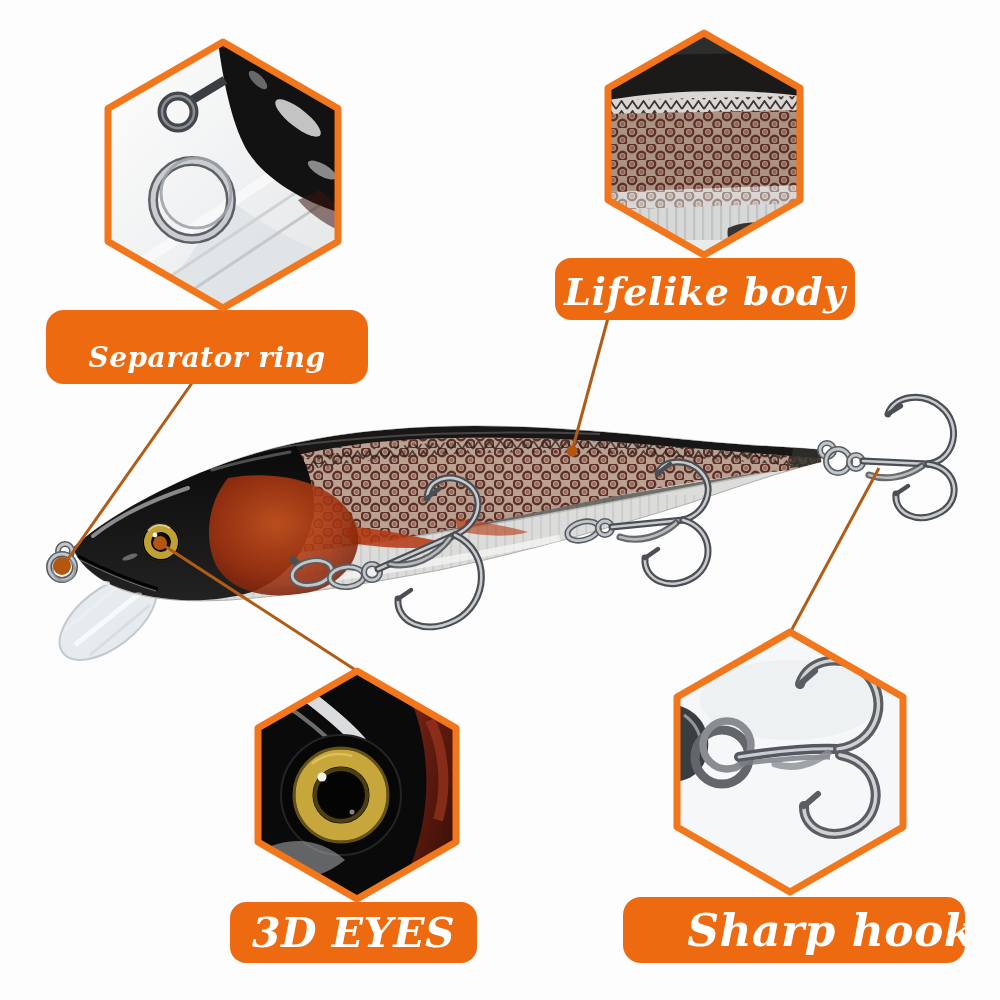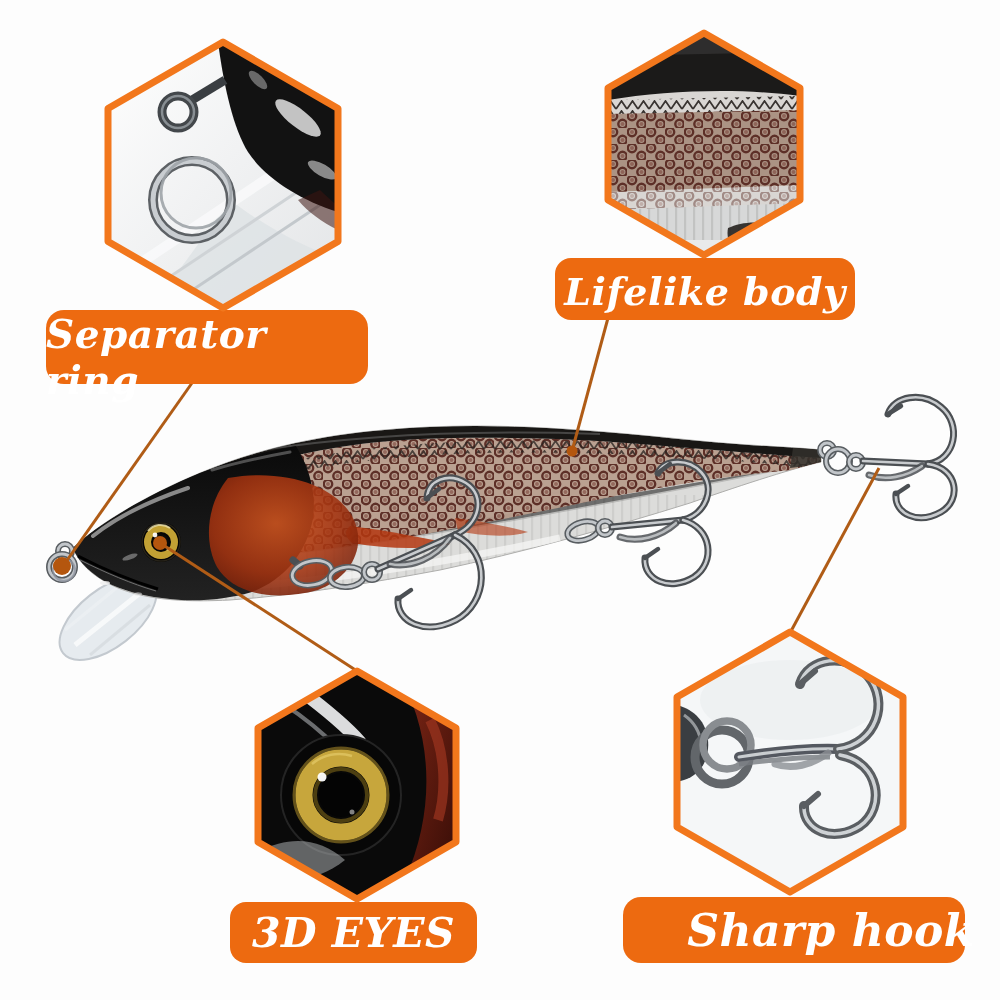--- a/index.html
+++ b/index.html
@@ -10,21 +10,21 @@
   .leaddot{fill:#b4560e;}
   .lblrect{fill:#ed6a10;}
   .hexb{fill:none;stroke:#f2771c;stroke-width:7;stroke-linejoin:round;}
   .hd{stroke:#4b4f53;stroke-width:7;fill:none;stroke-linecap:round;}
   .hl{stroke:#c8cbce;stroke-width:2.6;fill:none;stroke-linecap:round;}
   .hb{stroke:#4b4f53;stroke-width:4.5;fill:none;stroke-linecap:round;}
   .rd{stroke:#585d61;stroke-width:6;fill:none;}
   .rl{stroke:#c2c6ca;stroke-width:2.8;fill:none;}
   .callout-label{position:absolute;display:flex;align-items:center;justify-content:center;
     color:#fff;font-weight:bold;font-style:italic;letter-spacing:.5px;pointer-events:none;}
-  .lbl1{left:46px;top:310px;width:322px;height:94px;font-size:39px;}
+  .lbl1{left:46px;top:310px;width:322px;height:94px;font-size:28px;}
   .lbl2{left:555px;top:258px;width:300px;height:66px;font-size:38px;}
   .lbl3{left:230px;top:902px;width:247px;height:61px;font-size:41px;}
   .lbl4{left:660px;top:897px;width:342px;height:66px;font-size:44px;}
 </style>
 </head>
 <body>
 
 <div id="stage">
 <svg id="scene" width="1000" height="1000" viewBox="0 0 1000 1000">
   <defs>

